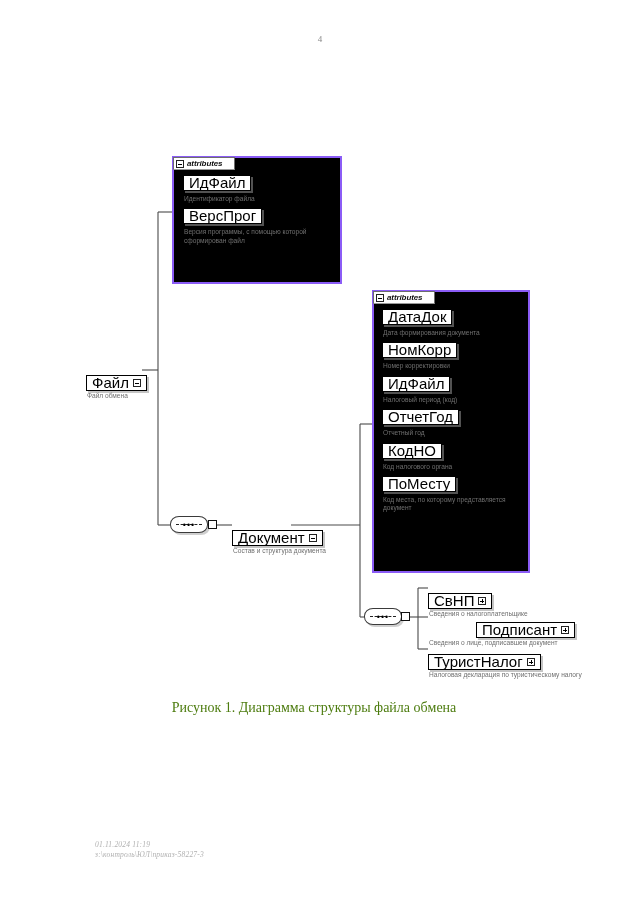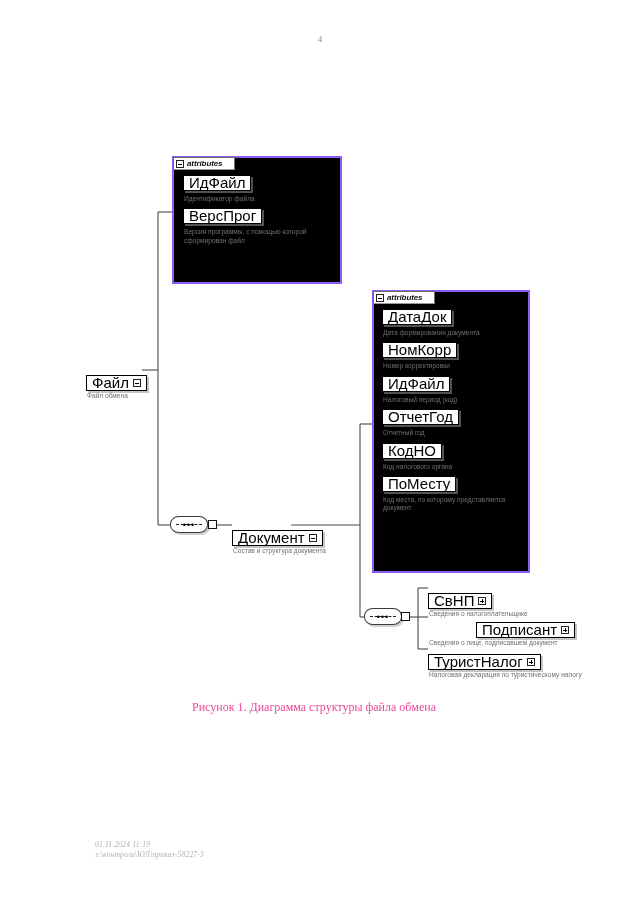--- a/index.html
+++ b/index.html
@@ -28,22 +28,22 @@
     font-size: 9px;
     color: #8a8a8a;
   }
   .caption {
     position: absolute;
     top: 700px;
     left: 0;
     width: 628px;
     text-align: center;
     font-family: "Liberation Serif", serif;
-    font-size: 12px;
-    color: #ec4899;
+    font-size: 14px;
+    color: #4d7c0f;
   }
   .footer {
     position: absolute;
     left: 95px;
     top: 840px;
     font-family: "Liberation Serif", serif;
     font-style: italic;
     font-size: 7.5px;
     line-height: 9.5px;
     color: #b0b0b0;

